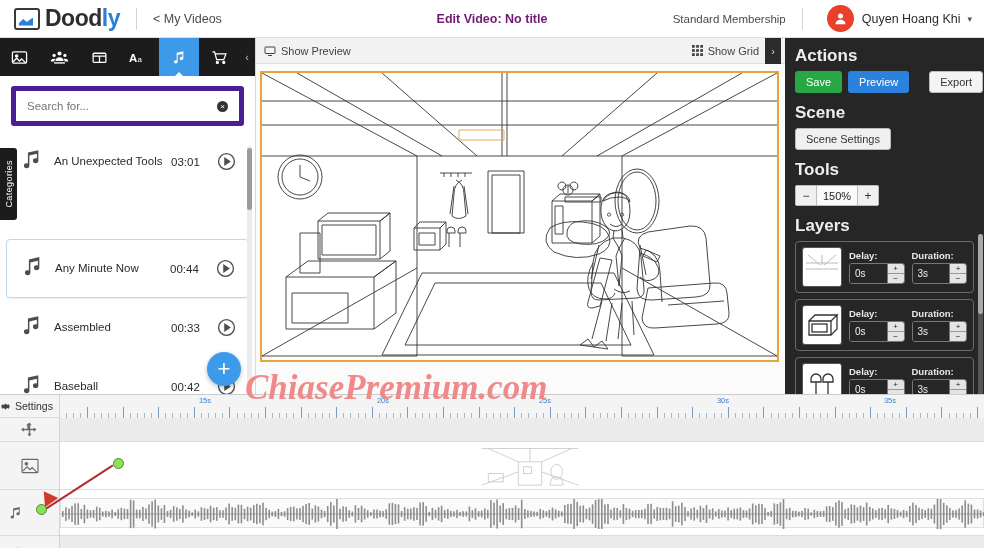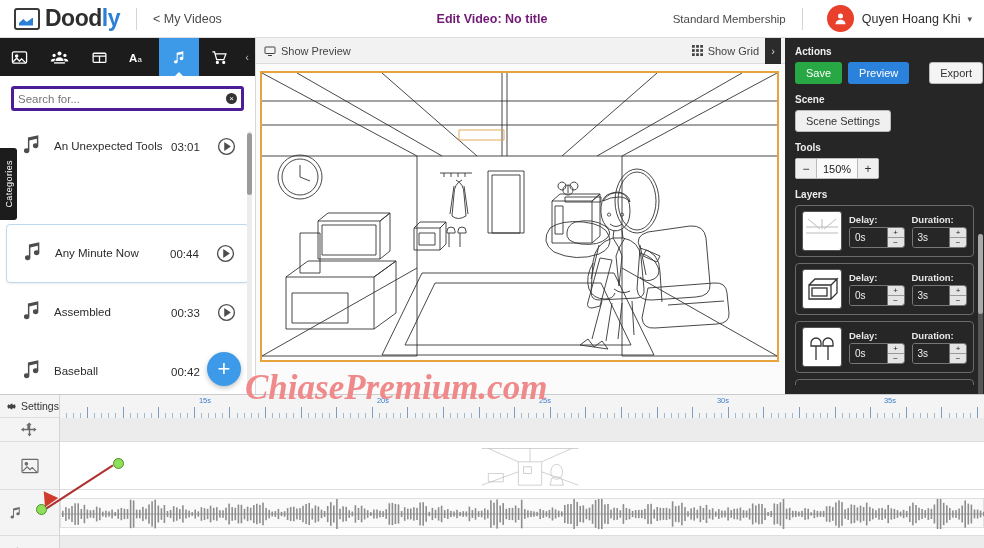--- a/index.html
+++ b/index.html
@@ -83,22 +83,22 @@
     transform: translateX(-50%);
     border-left: 5px solid transparent; border-right: 5px solid transparent;
     border-bottom: 5px solid #fff;
   }
   .tool-collapse {
     width: 16px; display: flex; align-items: center; justify-content: center;
     color: #bbb; font-size: 11px; cursor: pointer;
   }
   .search-row { padding: 10px 11px 6px 11px; }
   .search-box {
-    height: 25px; border: 3px solid #4c1d95; border-radius: 3px;
-    display: flex; align-items: center; padding: 0 4px;
+    height: 40px; border: 5px solid #4c1d95; border-radius: 3px;
+    display: flex; align-items: center; padding: 0 11px;
     background: #fff;
   }
   .search-box input {
     flex: 1; border: none; outline: none;
     font-size: 11.5px; color: #888;
     font-family: "Liberation Sans", sans-serif;
     background: transparent;
   }
   .clear-icon {
     width: 11px; height: 11px; border-radius: 50%;
@@ -185,21 +185,21 @@
   
   .right-panel {
     position: absolute; left: 785px; top: 38px;
     width: 199px; height: 356px;
     background: #262626;
     color: #fff;
     padding: 8px 10px 0 10px;
     overflow: hidden;
   }
   .rp-label {
-    font-size: 10px; font-weight: bold; color: #eee;
+    font-size: 17px; font-weight: bold; color: #eee;
     margin-bottom: 5px;
   }
   .rp-actions { display: flex; gap: 6px; margin-bottom: 10px; align-items: center; }
   .btn {
     font-size: 11px; padding: 4px 10px; border-radius: 3px;
     cursor: pointer; border: 1px solid transparent;
     font-family: "Liberation Sans", sans-serif;
   }
   .btn-save { background: #27a844; color: #fff; }
   .btn-preview { background: #2b82dc; color: #fff; }
@@ -285,21 +285,21 @@
     width: 984px; height: 154px;
     background: #f4f4f4;
     border-top: 1px solid #ccc;
   }
   .tl-left {
     position: absolute; left: 0; top: 0; width: 60px; height: 154px;
     background: #f4f4f4; border-right: 1px solid #d4d4d4;
   }
   .tl-settings {
     height: 23px; display: flex; align-items: center; gap: 4px;
-    padding-left: 6px; font-size: 10.5px; color: #333;
+    font-size: 10.5px; color: #333;
     border-bottom: 1px solid #ddd; cursor: pointer;
   }
   .tl-rowhead {
     display: flex; align-items: center; justify-content: center;
     border-bottom: 1px solid #ddd; color: #6a6a6a;
   }
   .tl-rowhead.h-move { height: 24px; }
   .tl-rowhead.h-img { height: 48px; }
   .tl-rowhead.h-music { height: 46px; gap: 4px; justify-content: flex-start; padding-left: 8px; }
   .tl-rowhead.h-mic { height: 36px; gap: 10px; }

